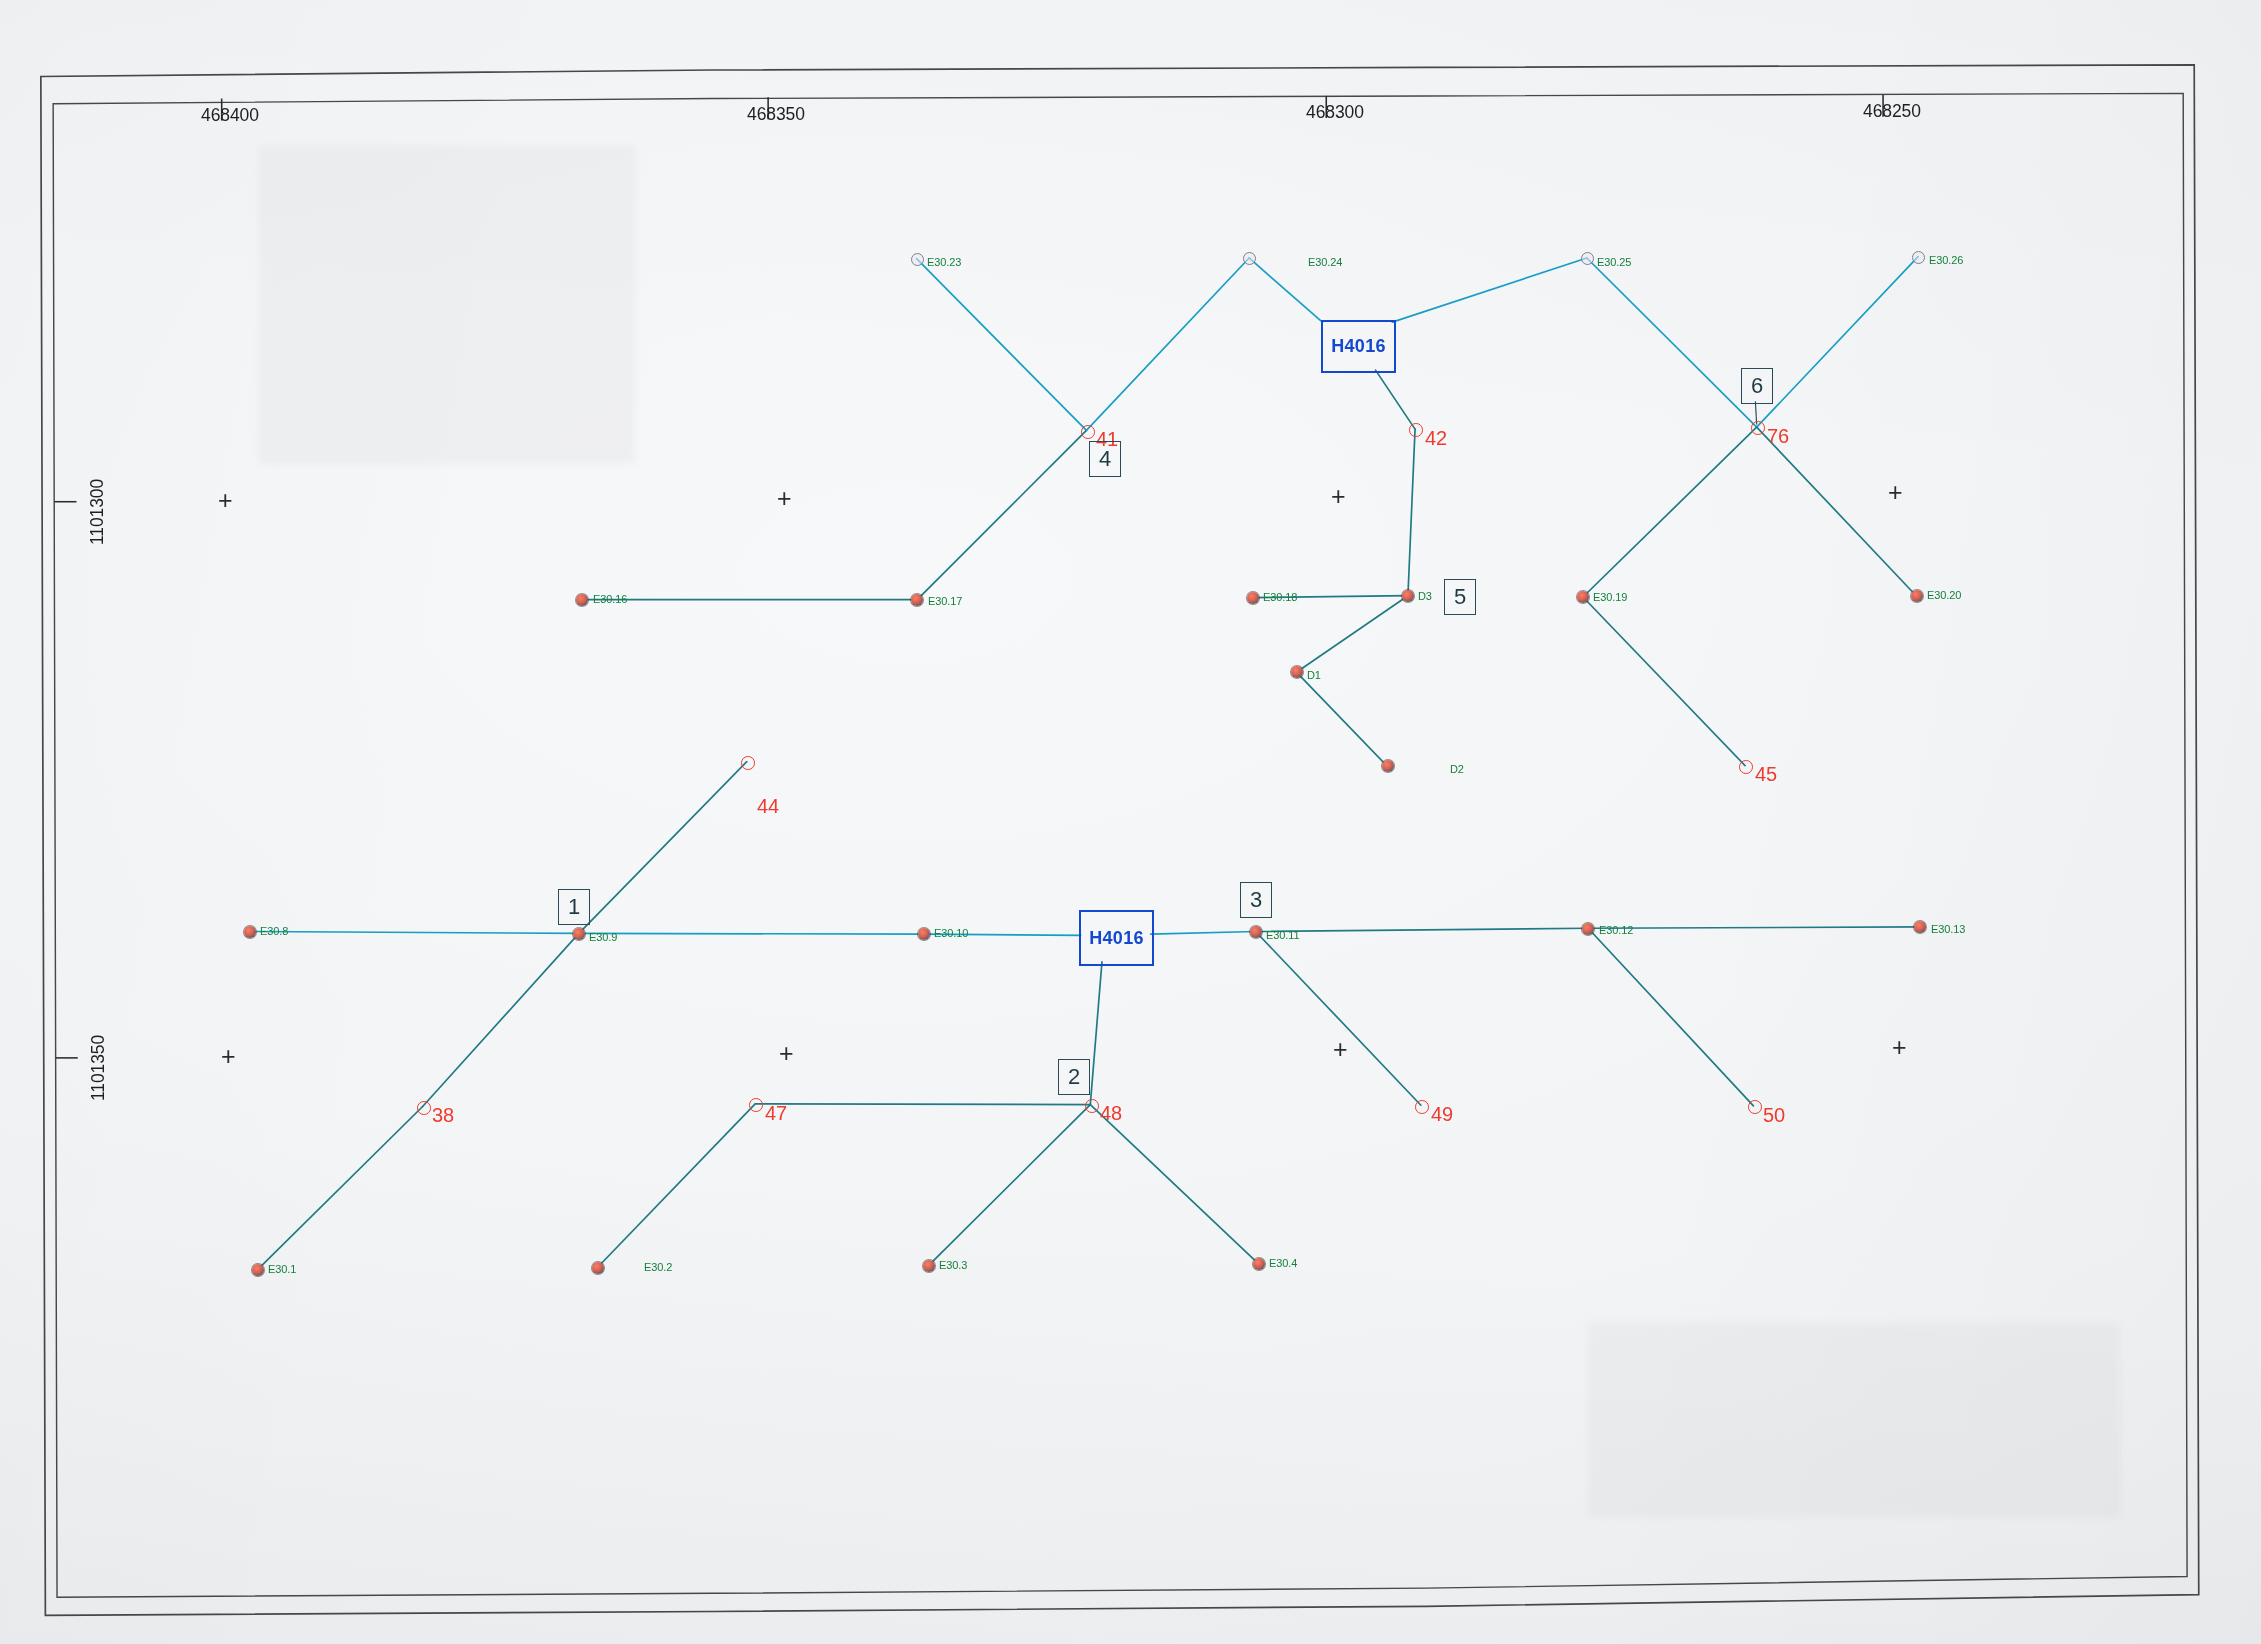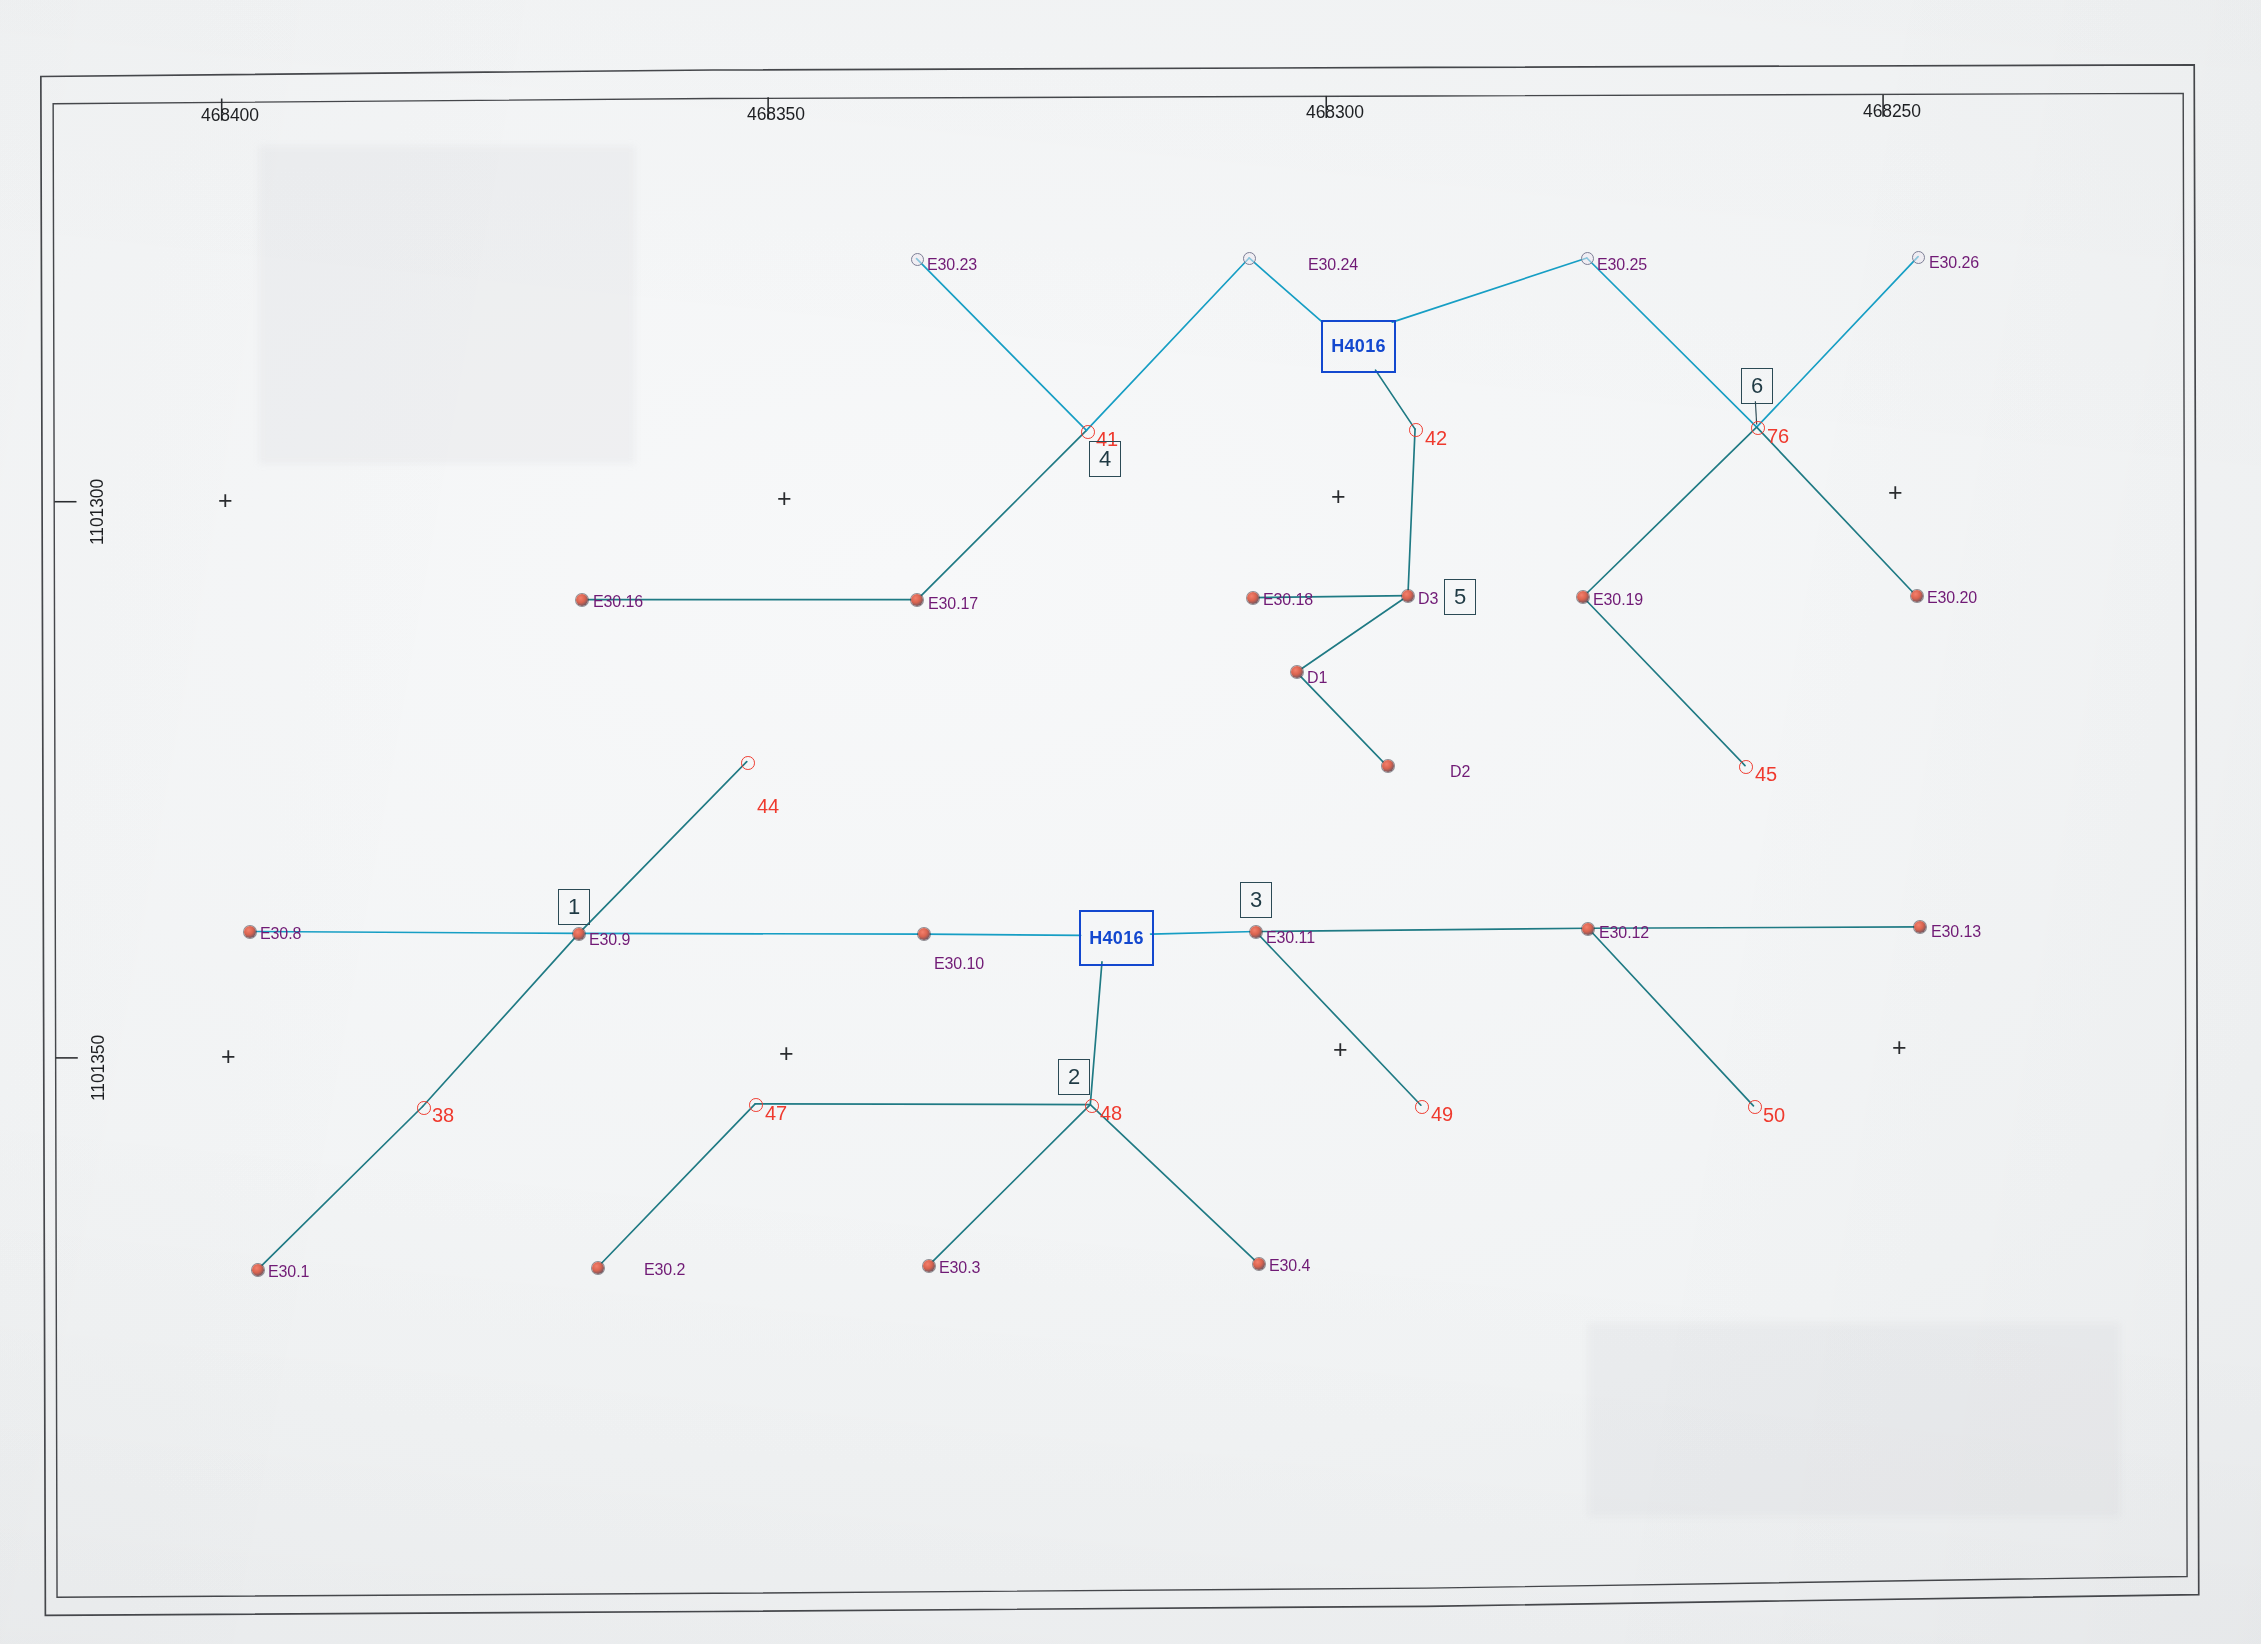--- a/index.html
+++ b/index.html
@@ -17,22 +17,22 @@
     background:
       linear-gradient(100deg, rgba(0,0,0,0.012) 0%, rgba(0,0,0,0) 25%, rgba(0,0,0,0) 72%, rgba(0,0,0,0.018) 100%),
       linear-gradient(186deg, rgba(0,0,0,0.010) 0%, rgba(0,0,0,0) 30%, rgba(0,0,0,0) 70%, rgba(0,0,0,0.022) 100%),
       radial-gradient(120% 90% at 40% 35%, #f7f8f9 0%, #f1f3f4 60%, #eceef0 100%);
     pointer-events:none;
   }
   #svgroot{position:absolute;inset:0;}
   .lbl{
     position:absolute;
     white-space:nowrap;
-    color:#701a75;
-    font-size:16px;
+    color:#15803d;
+    font-size:11px;
     letter-spacing:-0.1px;
     line-height:1;
   }
   .lbl.axis{font-size:17.5px;color:#1d1f22;}
   .lbl.axis-v{
     transform-origin:0 0;
     transform:rotate(-90deg);
   }
   .lbl.red{color:#ef3a2e;font-size:20px;}
   .lbl.boxnum{color:#1f3a44;font-size:22px;}
@@ -217,21 +217,21 @@
   <div class="node-dot" style="left:1382px;top:760px;"></div>
   <div class="lbl" style="left:1450px;top:764px;">D2</div>
 
   <div class="node-dot" style="left:244px;top:926px;"></div>
   <div class="lbl" style="left:260px;top:926px;">E30.8</div>
 
   <div class="node-dot" style="left:573px;top:928px;"></div>
   <div class="lbl" style="left:589px;top:932px;">E30.9</div>
 
   <div class="node-dot" style="left:918px;top:928px;"></div>
-  <div class="lbl" style="left:934px;top:928px;margin-top:28px;">E30.10</div>
+  <div class="lbl" style="left:934px;top:928px;">E30.10</div>
 
   <div class="node-dot" style="left:1250px;top:926px;"></div>
   <div class="lbl" style="left:1266px;top:930px;">E30.11</div>
 
   <div class="node-dot" style="left:1582px;top:923px;"></div>
   <div class="lbl" style="left:1599px;top:925px;">E30.12</div>
 
   <div class="node-dot" style="left:1914px;top:921px;"></div>
   <div class="lbl" style="left:1931px;top:924px;">E30.13</div>
 

